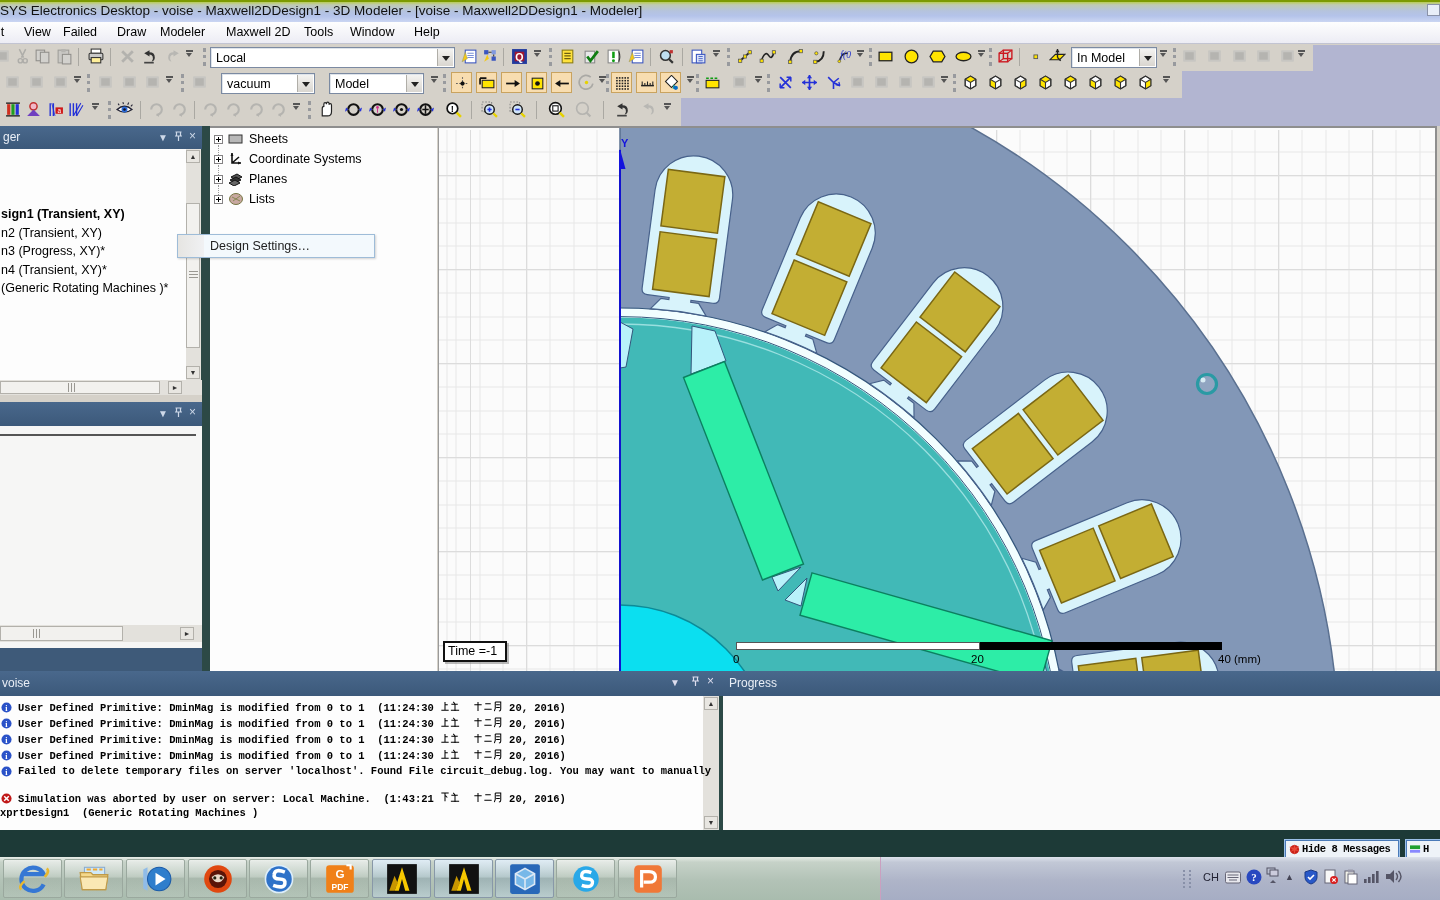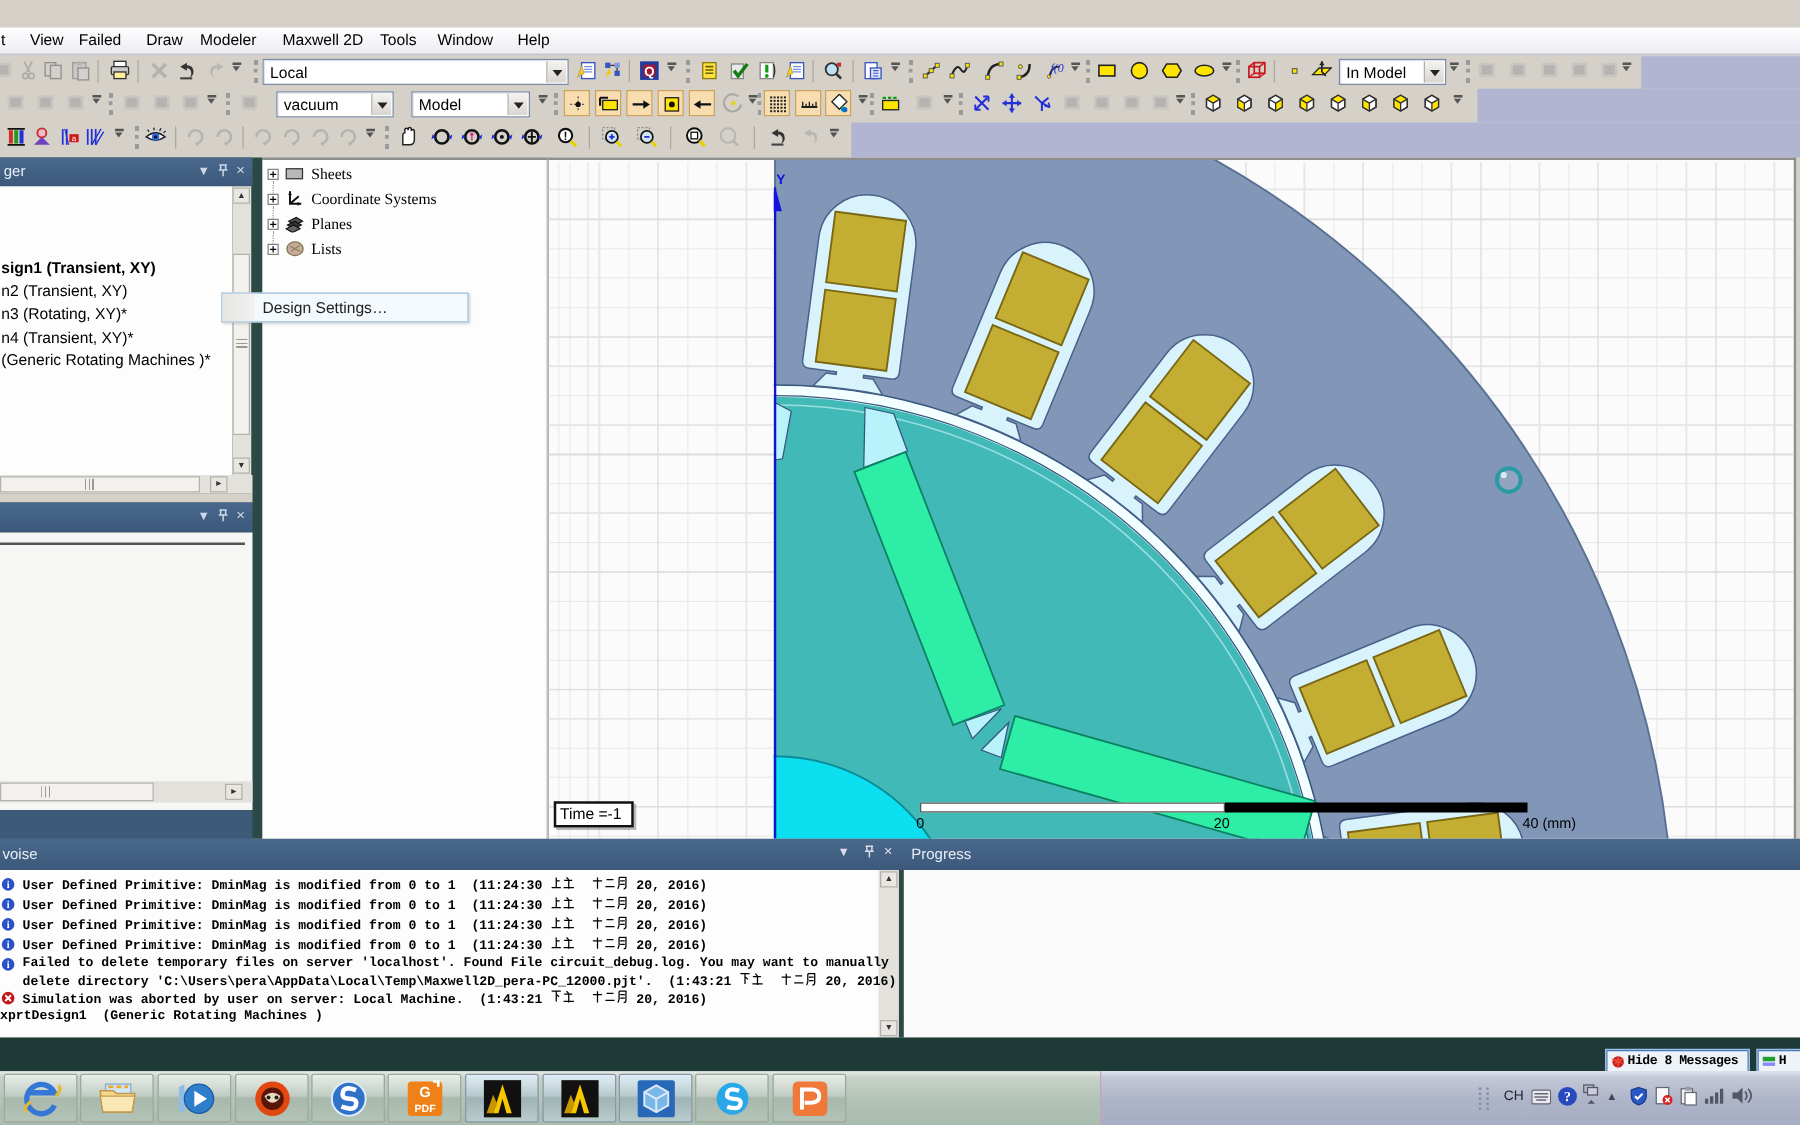--- a/index.html
+++ b/index.html
@@ -34,21 +34,21 @@
 .dark { position:absolute; background:#2c4946; }
 .white { position:absolute; background:#fdfdfd; }
 .sbar { position:absolute; background:#e3e1dc; }
 .sthumb { position:absolute; background:#f2f1ee; border:1px solid #b3b1ab; }
 .sarrow { position:absolute; width:14px; height:13px; background:#e8e6e1; border:1px solid #b3b1ab; color:#333; font-size:7px; text-align:center; line-height:12px; }
 .vgrip { position:absolute; width:9px; height:8px; background:repeating-linear-gradient(to bottom,#9a9892 0 1px,transparent 1px 3px); }
 .hgrip { position:absolute; width:8px; height:9px; background:repeating-linear-gradient(to right,#9a9892 0 1px,transparent 1px 3px); }
 
 .ptree { position:absolute; font-size:12.5px; color:#000; white-space:pre; }
 
-.mitem { position:absolute; font-size:12.5px; color:#000;font-family:Liberation Serif, serif; }
+.mitem { position:absolute; font-size:12.5px; color:#000; }
 .plusbox { position:absolute; width:9px; height:9px; border:1px solid #848284; background:#fff; }
 .plusbox:before { content:""; position:absolute; left:1px; top:3px; width:5px; height:1px; background:#000; }
 .plusbox:after { content:""; position:absolute; left:3px; top:1px; width:1px; height:5px; background:#000; }
 
 #popup { position:absolute; left:177px; top:234px; width:198px; height:24px; background:#f3f9fd; border:1px solid #9ebcd8; box-shadow:1px 1px 2px rgba(80,80,80,0.25); }
 #popup .gut { position:absolute; left:0; top:0; bottom:0; width:26px; background:linear-gradient(90deg,#e6e5e2,#f0f1f3); }
 #popup span { position:absolute; left:32px; top:4px; font-size:12.5px; color:#222; }
 
 #vpbg { left:438px; top:126px; width:999px; height:545px; background:#fbfbfb; border-top:2px solid #8e8e8e; border-right:2px solid #8e8e8e; border-left:1px solid #9a9a9a; }
 #grid { position:absolute; left:0px; top:2px; width:996px; height:541px;
@@ -72,20 +72,24 @@
 .tkbtn { position:absolute; top:859px; width:59px; height:39px; border:1px solid #9aa89e; border-radius:2px;
  background:linear-gradient(rgba(255,255,255,0.55),rgba(255,255,255,0.12) 45%,rgba(90,105,95,0.12) 50%,rgba(255,255,255,0.1)); }
 .tkbtn.act { background:linear-gradient(rgba(225,238,248,0.9),rgba(180,205,225,0.45) 45%,rgba(120,150,175,0.35) 50%,rgba(200,220,235,0.5)); border-color:#8898a8; }
 .tkbtn svg { position:absolute; left:12px; top:2px; }
 .grip2 { width:8px; height:18px; border-left:2px dotted #8890a8; border-right:2px dotted #8890a8; position:absolute; }
 .trayt { position:absolute; font-size:11px; color:#223; }
 .tico { position:absolute; }
 
 </style></head><body>
 <div id="root">
+<div class="abs" id="title">
+      <span>SYS Electronics Desktop - voise - Maxwell2DDesign1 - 3D Modeler - [voise - Maxwell2DDesign1 - Modeler]</span>
+      <div id="winbtn"></div>
+    </div>
 <div class="abs" id="menu">
       <span style="left:-2px">it</span>
       <span style="left:24px">View</span>
       <span style="left:63px">Failed</span>
       <span style="left:117px">Draw</span>
       <span style="left:160px">Modeler</span>
       <span style="left:226px">Maxwell 2D</span>
       <span style="left:304px">Tools</span>
       <span style="left:350px">Window</span>
       <span style="left:414px">Help</span>
@@ -658,21 +662,21 @@
       <span class="t">ger</span>
       <span class="pico" style="left:158px;top:6px">▼</span>
       <span class="pico" style="left:174px"><svg width="9" height="11" viewBox="0 0 9 11">
           <path d="M1.5,1 h6 M2.5,1 v4 M6.5,1 v4 M1,5 h7 M4.5,5 v5" stroke="#cdd8e8" stroke-width="1.2" fill="none"></path>
         </svg></span>
       <span class="pico" style="left:189px;font-size:12px;top:3px">×</span>
     </div>
 <div class="white" style="left:0;top:149px;width:186px;height:231px"></div>
 <div class="ptree" style="left:1px;top:207px;font-weight:bold">sign1 (Transient, XY)</div>
 <div class="ptree" style="left:1px;top:225.5px;font-weight:normal">n2 (Transient, XY)</div>
-<div class="ptree" style="left:1px;top:244.0px;font-weight:normal">n3 (Rotating, XY)*</div>
+<div class="ptree" style="left:1px;top:244.0px;font-weight:normal">n3 (Progress, XY)*</div>
 <div class="ptree" style="left:1px;top:262.5px;font-weight:normal">n4 (Transient, XY)*</div>
 <div class="ptree" style="left:1px;top:281.0px;font-weight:normal">(Generic Rotating Machines )*</div>
 <div class="sbar" style="left:186px;top:149px;width:15px;height:231px"></div>
 <div class="sarrow" style="left:186px;top:150px">▲</div>
 <div class="sarrow" style="left:186px;top:366px">▼</div>
 <div class="sthumb" style="left:186px;top:203px;width:14px;height:145px"></div>
 <div class="vgrip" style="left:189px;top:271px"></div>
 <div class="sbar" style="left:0px;top:380px;width:202px;height:15px"></div>
 <div class="sthumb" style="left:0px;top:381px;width:160px;height:13px"></div>
 <div class="hgrip" style="left:68px;top:383px"></div>
@@ -840,31 +844,20 @@
           <path d="M1,4 H9 M5,1 V11" stroke="#000" stroke-width="1.1" fill="none"></path>
         </svg><svg width="10" height="11" viewBox="0 0 10 12" style="vertical-align:-1px">
           <path d="M2,3 H8 M1,9 H9" stroke="#000" stroke-width="1.1" fill="none"></path>
         </svg><svg width="10" height="11" viewBox="0 0 10 12" style="vertical-align:-1px">
           <path d="M2,1 H8 V9 Q8,11 6,11 M2,1 V8 L1,11 M3,4 H7 M3,7 H7" stroke="#000" stroke-width="1.1" fill="none"></path>
         </svg> 20, 2016)</span></div>
 <div class="logln" style="top:765px"><svg width="11" height="11" viewBox="0 0 12 12" style="position:absolute;left:-17px;top:1px">
         <circle cx="6" cy="6" r="5.5" fill="#2a52c8"></circle>
         <text x="6" y="9.5" font-size="9" font-weight="bold" font-family="Liberation Serif" fill="#fff" text-anchor="middle">i</text>
       </svg><span>Failed to delete temporary files on server 'localhost'. Found File circuit_debug.log. You may want to manually</span></div>
-<div class="logln" style="top:778px"><span>delete directory 'C:\Users\pera\AppData\Local\Temp\Maxwell2D_pera-PC_12000.pjt'.  (1:43:21 <svg width="10" height="11" viewBox="0 0 10 12" style="vertical-align:-1px">
-          <path d="M1,1 H9 M5,1 V10 M5.5,4 L7.5,6" stroke="#000" stroke-width="1.1" fill="none"></path>
-        </svg><svg width="10" height="11" viewBox="0 0 10 12" style="vertical-align:-1px">
-          <path d="M3,1 L5,3 M1,3.5 H8 M0.5,10 H9.5 M5,3.5 V11" stroke="#000" stroke-width="1.1" fill="none"></path>
-        </svg>  <svg width="10" height="11" viewBox="0 0 10 12" style="vertical-align:-1px">
-          <path d="M1,4 H9 M5,1 V11" stroke="#000" stroke-width="1.1" fill="none"></path>
-        </svg><svg width="10" height="11" viewBox="0 0 10 12" style="vertical-align:-1px">
-          <path d="M2,3 H8 M1,9 H9" stroke="#000" stroke-width="1.1" fill="none"></path>
-        </svg><svg width="10" height="11" viewBox="0 0 10 12" style="vertical-align:-1px">
-          <path d="M2,1 H8 V9 Q8,11 6,11 M2,1 V8 L1,11 M3,4 H7 M3,7 H7" stroke="#000" stroke-width="1.1" fill="none"></path>
-        </svg> 20, 2016)</span></div>
 <div class="logln" style="top:792px"><svg width="11" height="11" viewBox="0 0 12 12" style="position:absolute;left:-17px;top:1px">
         <circle cx="6" cy="6" r="5.5" fill="#c01818"></circle>
         <path d="M3.5,3.5 L8.5,8.5 M8.5,3.5 L3.5,8.5" stroke="#fff" stroke-width="1.6"></path>
       </svg><span>Simulation was aborted by user on server: Local Machine.  (1:43:21 <svg width="10" height="11" viewBox="0 0 10 12" style="vertical-align:-1px">
           <path d="M1,1 H9 M5,1 V10 M5.5,4 L7.5,6" stroke="#000" stroke-width="1.1" fill="none"></path>
         </svg><svg width="10" height="11" viewBox="0 0 10 12" style="vertical-align:-1px">
           <path d="M3,1 L5,3 M1,3.5 H8 M0.5,10 H9.5 M5,3.5 V11" stroke="#000" stroke-width="1.1" fill="none"></path>
         </svg>  <svg width="10" height="11" viewBox="0 0 10 12" style="vertical-align:-1px">
           <path d="M1,4 H9 M5,1 V11" stroke="#000" stroke-width="1.1" fill="none"></path>
         </svg><svg width="10" height="11" viewBox="0 0 10 12" style="vertical-align:-1px">

